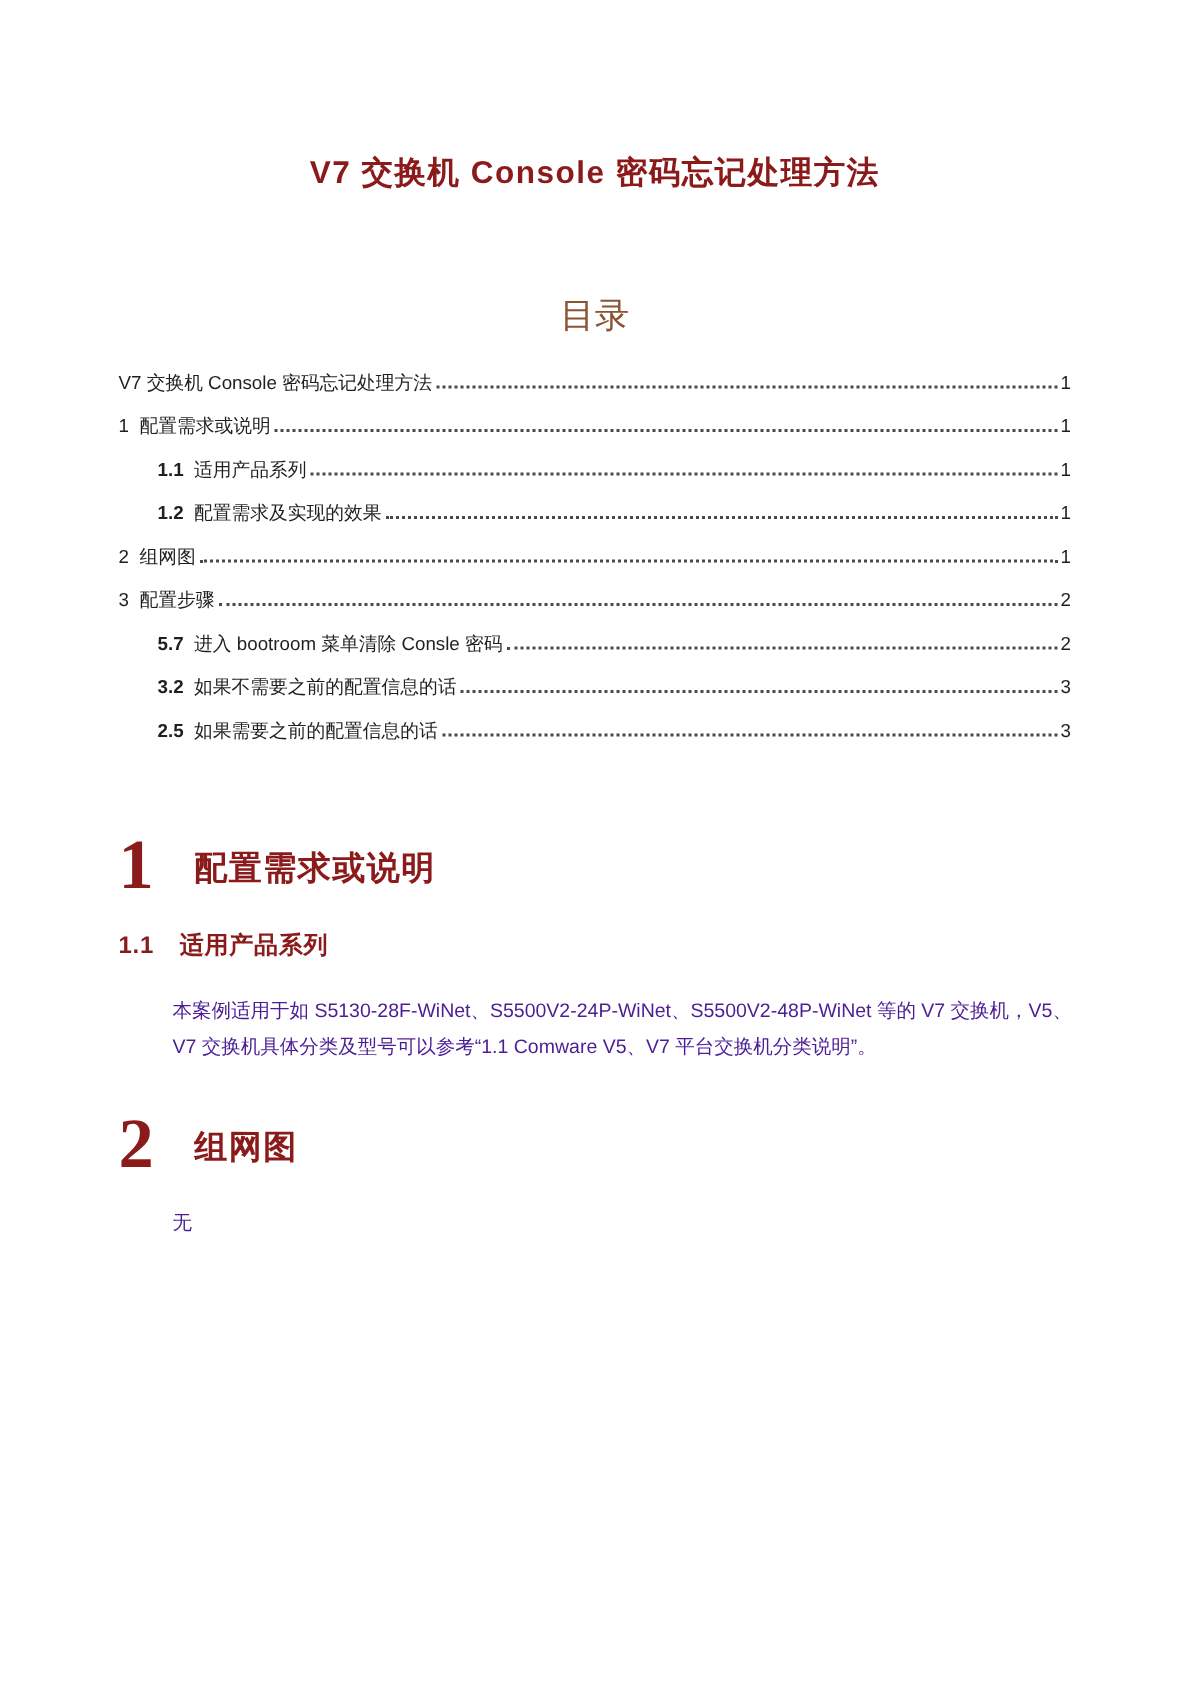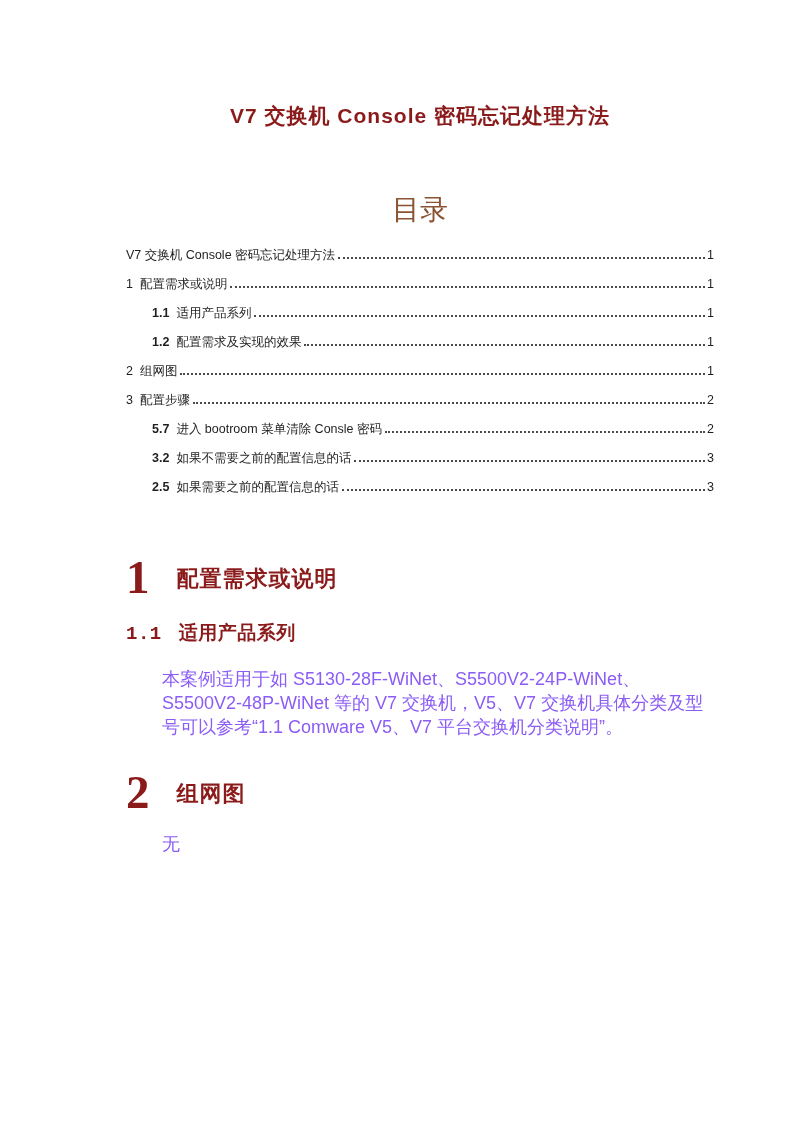--- a/index.html
+++ b/index.html
@@ -12,37 +12,36 @@
   body{
     width:793px;height:1122px;
     font-family:"Liberation Sans",sans-serif;
     color:var(--ink);
     overflow:hidden;
   }
   .page{
     position:relative;
     width:793px;height:1122px;
     background:#ffffff;
-    padding-left:47px;
   }
   .doc-title{
     margin:0;
     padding-top:101px;
     text-align:center;
     font-size:21px;
     font-weight:700;
     letter-spacing:1px;
     color:var(--red);
     line-height:30px;
   }
   .toc-heading{
     margin:0;
     margin-top:64px;
     text-align:center;
-    font-size:28px;
+    font-size:23px;
     font-weight:400;
     color:var(--brown);
     line-height:30px;
   }
   .toc{
     margin:22px 79px 0 79px;
   }
   .toc-row{
     display:flex;
     align-items:baseline;
@@ -78,31 +77,30 @@
   .section-title{
     font-size:22px;
     font-weight:700;
     margin-left:27px;
     padding-bottom:5px;
     letter-spacing:1px;
   }
   .subsection-heading{
     margin:21px 0 0 79px;
     color:var(--red);
-    font-size:19px;
+    font-size:16px;
     font-weight:700;
     letter-spacing:0.5px;
-    font-family:Liberation Mono, monospace;
   }
   .subsection-number{margin-right:17px;}
   .body-para{
     margin:21px 75px 0 115px;
-    font-size:18px;
+    font-size:13px;
     line-height:24px;
-    color:#8b5cf6;
+    color:#4c1d95;
     font-weight:400;
   }
   .body-para.tight{margin-top:19px;}
   .sec2-para{margin-top:18px;}
 </style>
 </head>
 <body>
 
 <div class="page">
 

